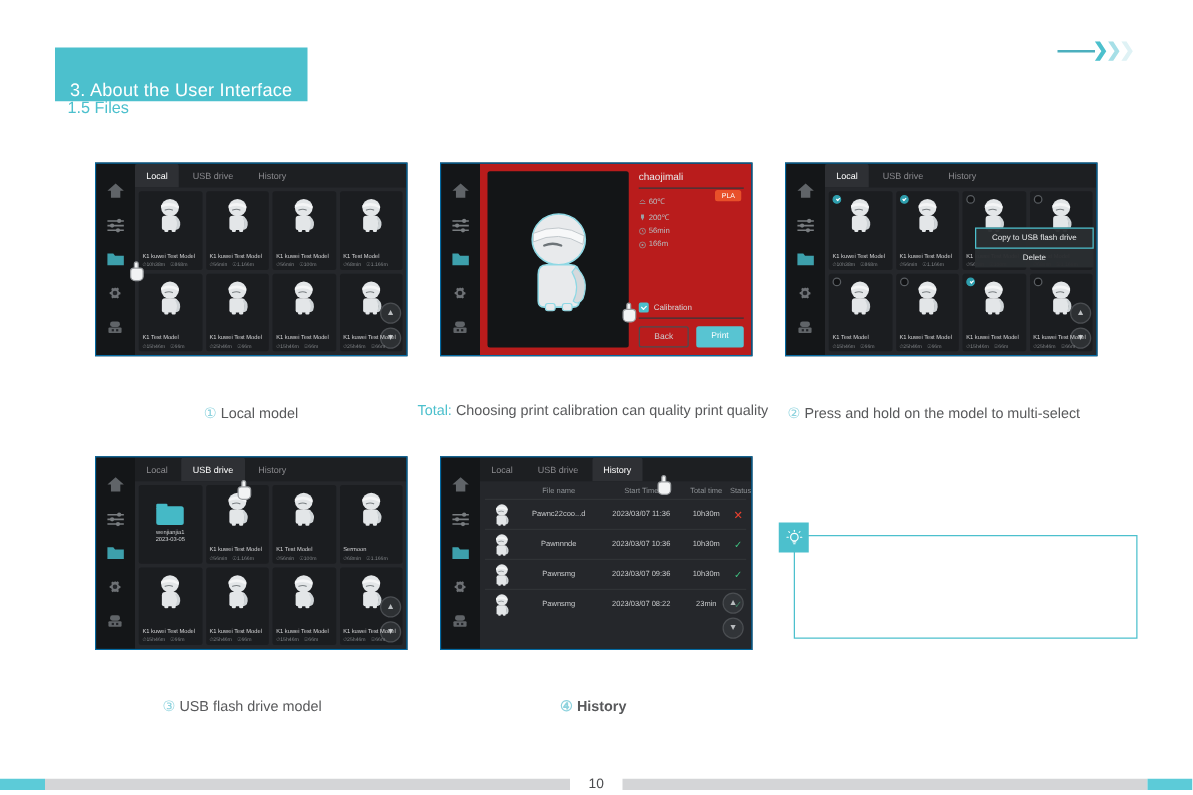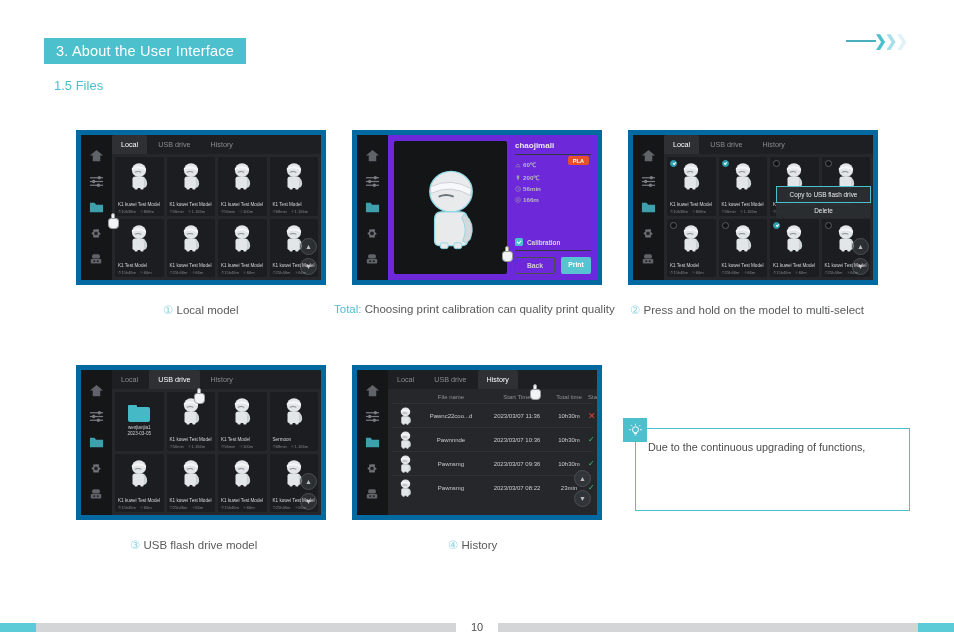--- a/index.html
+++ b/index.html
@@ -7,23 +7,23 @@
     width: 954px; height: 636px;
     background: #ffffff;
     font-family: "Liberation Sans", sans-serif;
     position: relative;
     overflow: hidden;
   }
 
   
   .chapter-bar {
     position: absolute; left: 44px; top: 38px;
-    height: 26px; padding: 0 12px;
+    height: 43px; padding: 0 12px;
     background: #4cc0cd;
-    display: flex; align-items: center;
+    display: flex; align-items: flex-end;
   }
   .chapter-bar span {
     color: #ffffff; font-size: 14.5px; letter-spacing: .2px;
   }
   .chevron-deco {
     position: absolute; right: 46px; top: 33px;
     display: flex; align-items: center; gap: 0px;
   }
   .chevron-line { width: 30px; height: 2px; background: #4cafbe; }
   .chev { font-size: 15px; line-height: 1; font-weight: bold; margin-left:-2px;}
@@ -34,21 +34,21 @@
   .section-title {
     position: absolute; left: 54px; top: 78px;
     color: #4cc0cd; font-size: 13px;
   }
 
   
   .device {
     position: absolute;
     width: 250px; height: 155px;
     background: #1d1f22;
-    border: 5px solid #0369a1;
+    border: 1px solid #0369a1;
     display: flex;
     overflow: hidden;
   }
   .dev-side {
     width: 31px; height: 100%;
     background: #141618;
     display: flex; flex-direction: column;
     align-items: center; justify-content: space-around;
     padding: 8px 0;
     flex: none;
@@ -114,21 +114,21 @@
     position: absolute; right: 2px; top: 32px; width: 95px; z-index: 8;
     background: rgba(42,45,49,.97);
   }
   .ctx-item {
     font-size: 6.4px; color: #e7e9ea; text-align: center;
     padding: 4px 0;
   }
   .ctx-item.first { border: 1px solid #4cc0cd; }
 
   
-  .detail-wrap { flex: 1; display: flex; padding: 6px; gap: 8px; background:#6d28d9; min-height:0;font-weight:bold;}
+  .detail-wrap { flex: 1; display: flex; padding: 6px; gap: 8px; background:#b91c1c; min-height:0;}
   .preview-box { width: 113px; background: #131517; border-radius: 2px; display:flex; align-items:center; justify-content:center; }
   .detail-info { flex: 1; display: flex; flex-direction: column; min-width: 0; position: relative; }
   .detail-title { font-size: 8px; color: #e9eaeb; padding-bottom: 4px; border-bottom: 1px solid #34373b; }
   .detail-rows { padding-top: 5px; display: flex; flex-direction: column; gap: 3.5px; }
   .drow { font-size: 6.2px; color: #b9bcbf; display: flex; align-items: center; gap: 3px; }
   .drow .dico { width: 5px; height: 5px; display:inline-block; }
   .pla-badge {
     position: absolute; right: 2px; top: 15px;
     background: #e8502a; color: #fff; font-size: 5.6px;
     padding: 1.5px 5px; border-radius: 2px;
@@ -166,21 +166,21 @@
   .hand .palm {
     position:absolute; left:1px; top:5px; width:11px; height:11px;
     background:#f2f3f4; border:1px solid #9a9da0; border-radius: 3px 3px 4px 4px;
   }
   .hand .finger {
     position:absolute; left:3.5px; top:0px; width:4.5px; height:9px;
     background:#f2f3f4; border:1px solid #9a9da0; border-radius: 3px 3px 0 0;
   }
 
   
-  .caption { position: absolute; font-size: 11.5px; color: #58595b; }
+  .caption { position: absolute; font-size: 11.5px; color: #58595b; margin-top: 20px; }
   .cnum { color: #8ed3de; font-size: 11.5px; }
   .tips-label { color: #4cc0cd; }
 
   
   .note-box {
     position: absolute; left: 635px; top: 428px; width: 275px; height: 83px;
     border: 1px solid #4cc0cd; background: #ffffff;
   }
   .note-tab {
     position: absolute; left: 623px; top: 418px; width: 24px; height: 24px;
@@ -1039,42 +1039,41 @@
 <div class="caption" style="left:630px; top:303px; width:260px;">
   <span class="cnum">②</span>
   <span>Press and hold on the model to multi-select</span>
 </div>
 
 <div class="caption" style="left:130px; top:538px;">
   <span class="cnum">③</span>
   <span>USB flash drive model</span>
 </div>
 
-<div class="caption" style="left:448px; top:538px;">
+<div class="caption" style="left:448px; top:538px;font-weight:bold;">
   <span class="cnum">④</span>
   <span>History</span>
 </div>
 
 <div class="note-tab">
   <svg viewBox="0 0 20 20" width="15" height="15">
     <circle cx="10" cy="9" r="4" fill="none" stroke="#ffffff" stroke-width="1.3"></circle>
     <line x1="8" y1="14" x2="12" y2="14" stroke="#ffffff" stroke-width="1.3"></line>
     <line x1="8.8" y1="16" x2="11.2" y2="16" stroke="#ffffff" stroke-width="1.1"></line>
     <g stroke="#ffffff" stroke-width="1.1" stroke-linecap="round">
       <line x1="10" y1="1.5" x2="10" y2="3"></line>
       <line x1="3.5" y1="9" x2="2" y2="9"></line>
       <line x1="18" y1="9" x2="16.5" y2="9"></line>
       <line x1="5" y1="4" x2="4" y2="3"></line>
       <line x1="15" y1="4" x2="16" y2="3"></line>
     </g>
   </svg>
 </div>
 <div class="note-box">
   <div class="note-text">
-    <div>Due to the continuous upgrading of functions,</div>
   </div>
 </div>
 
 <div class="footer">
   <div class="foot-cap"></div>
   <div class="foot-bar"></div>
   <div class="foot-page">10</div>
   <div class="foot-bar"></div>
   <div class="foot-cap"></div>
 </div>

